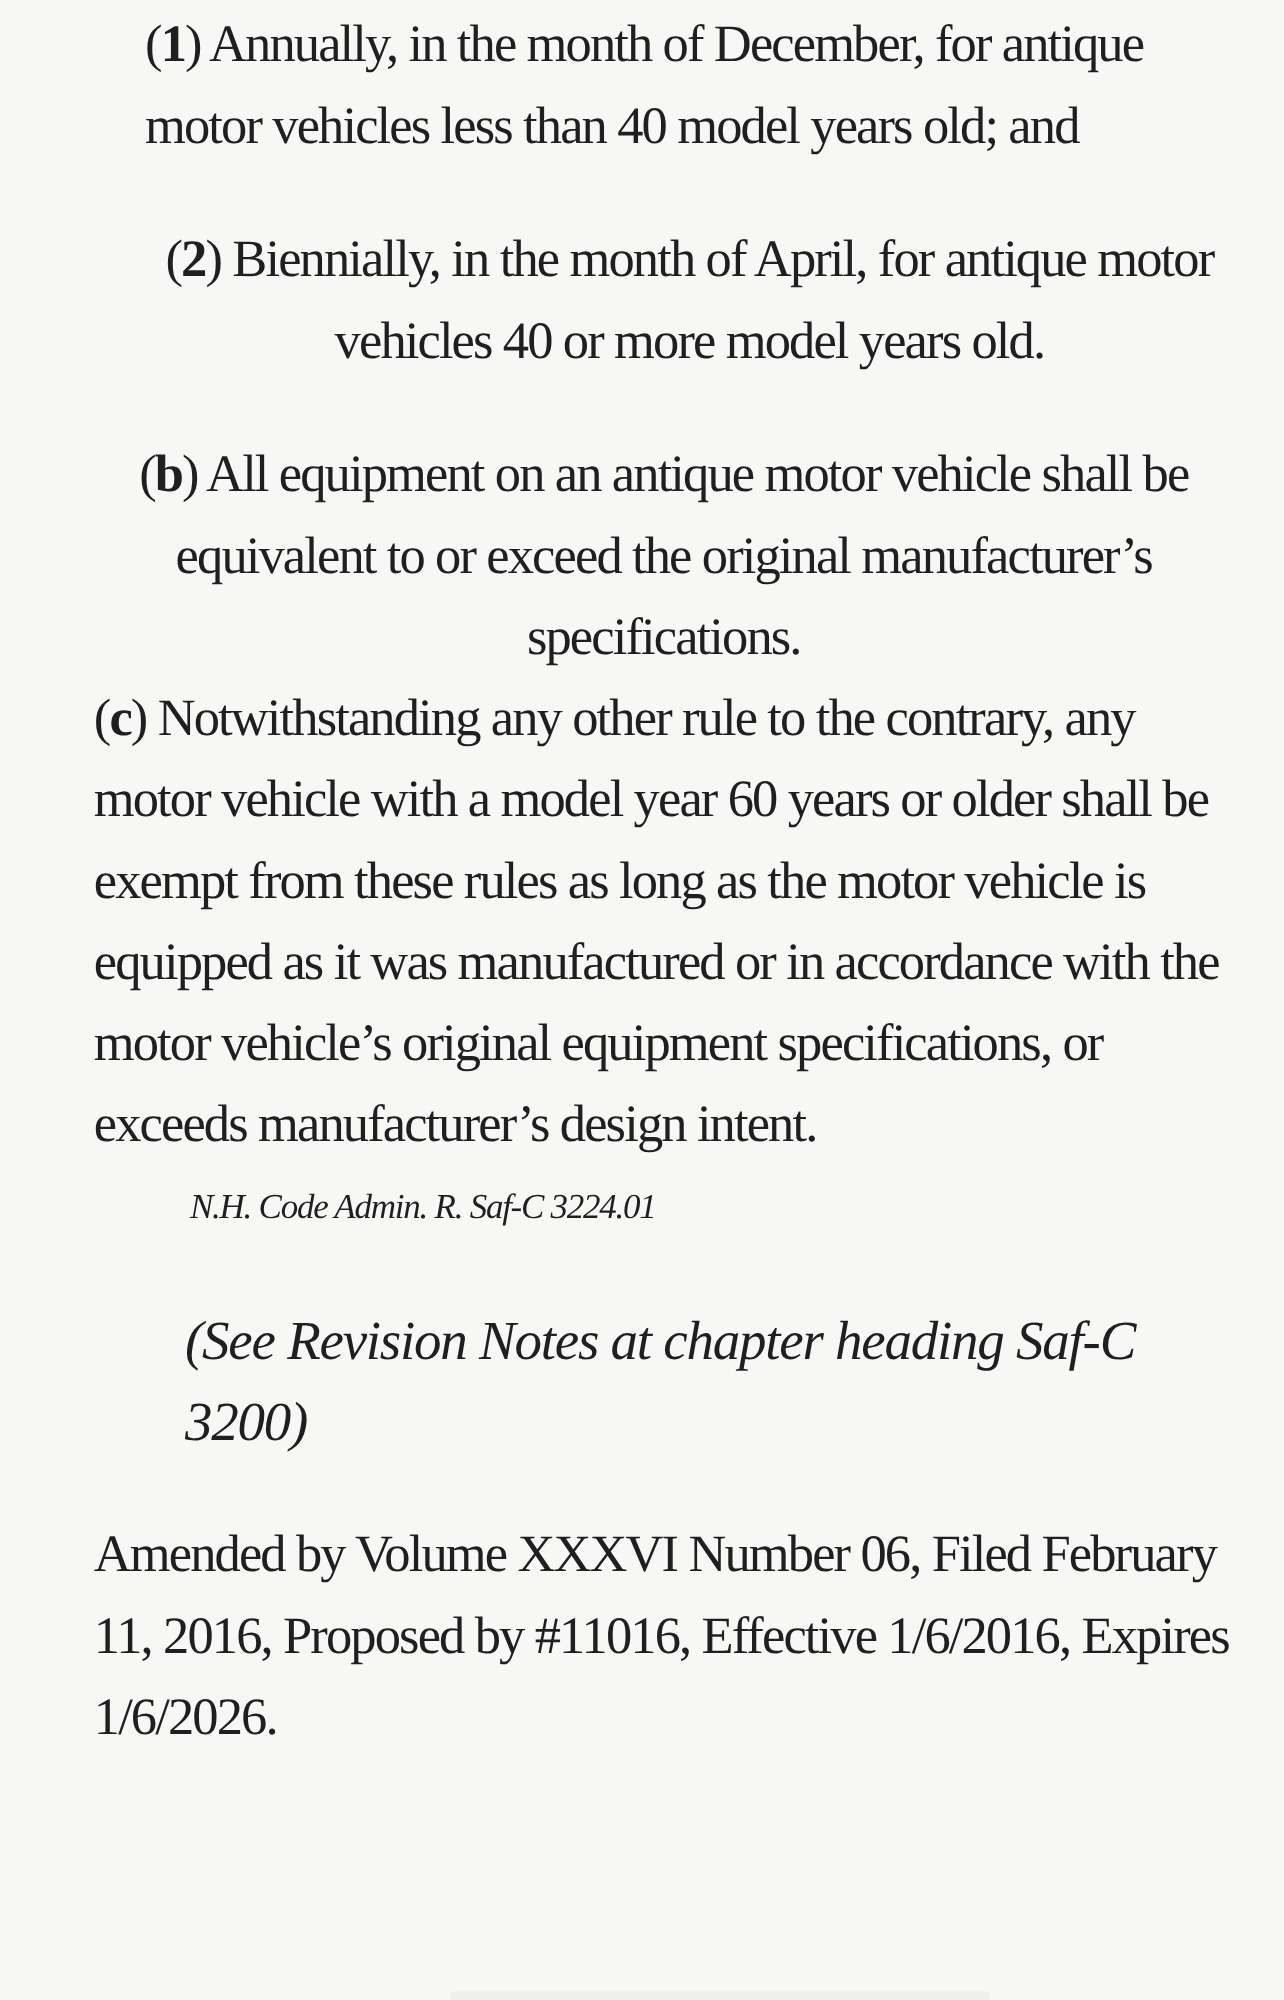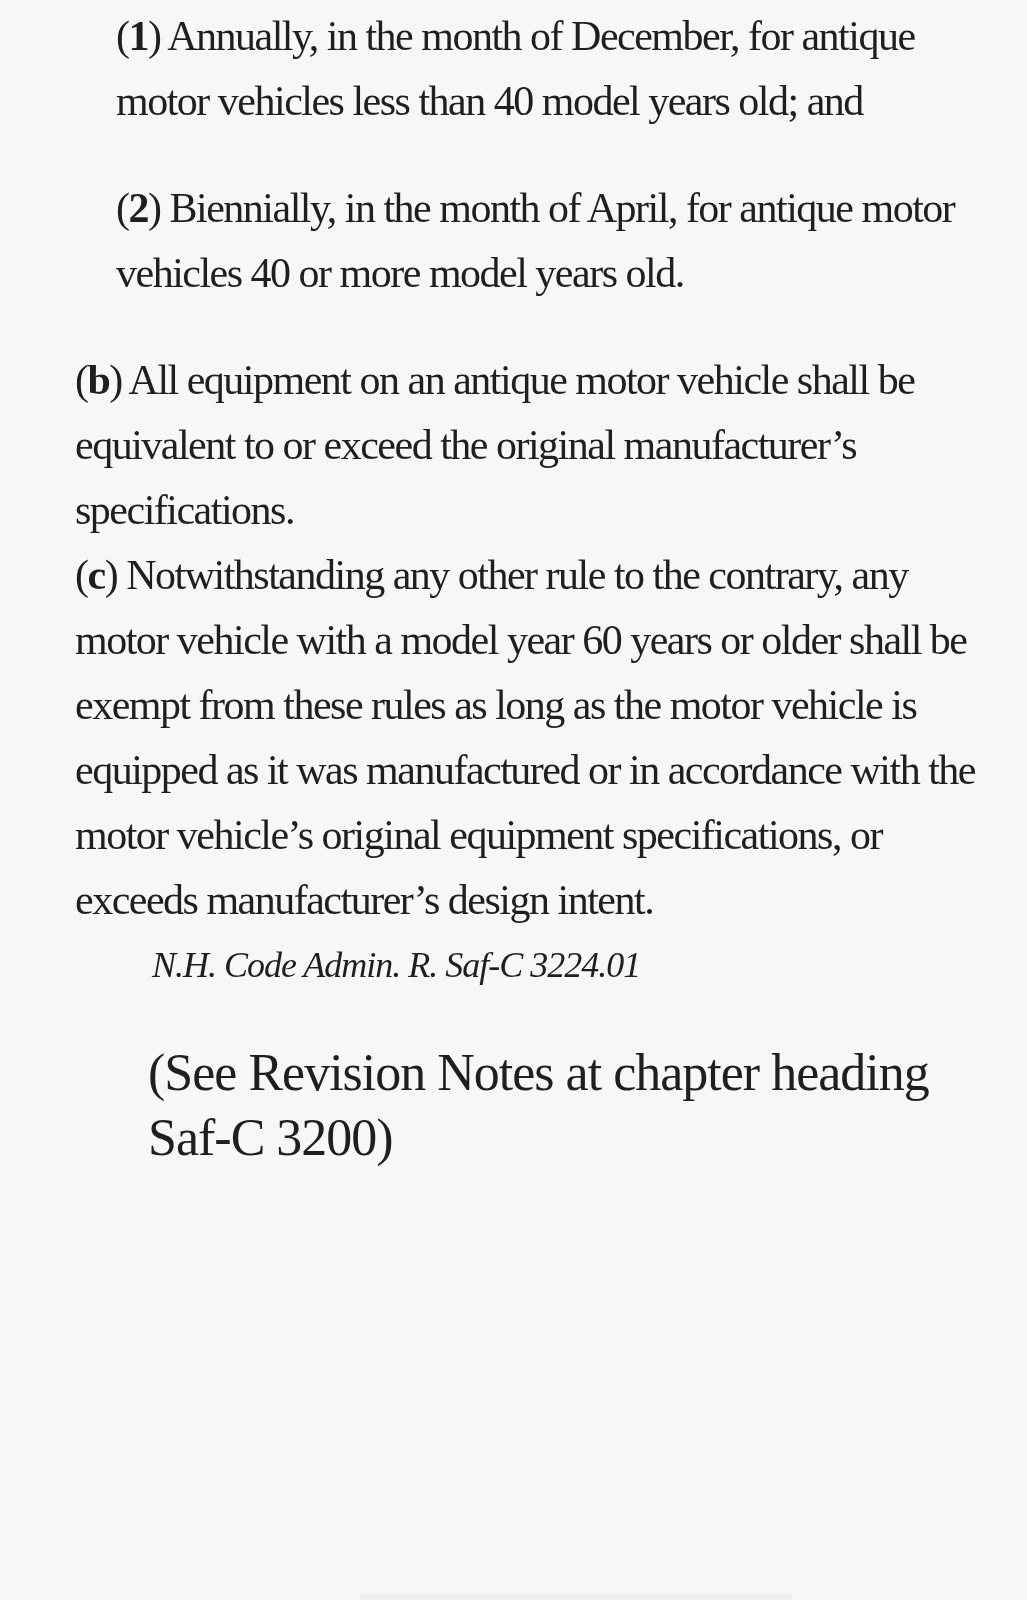--- a/index.html
+++ b/index.html
@@ -24,36 +24,38 @@
   .para {
     margin: 0;
     max-width: 912px;
   }
   .indent1 {
     padding-left: 41px;
     max-width: 871px;
   }
   .space-above {
     margin-top: 42px;
+    text-align: center;
   }
   .marker-letter {
     font-weight: bold;
   }
   .cite {
     margin: 0;
     padding-left: 77px;
     font-style: italic;
-    font-size: 36px;
+    font-size: 28px;
     line-height: 65px;
     letter-spacing: -1px;
   }
   .notes {
     margin-top: 42px;
     padding-left: 73px;
-    font-size: 52px;
+    font-style: italic;
+    font-size: 44px;
     line-height: 65px;
     letter-spacing: -1px;
   }
   .notes .note-line {
     margin: 0;
   }
   .amend {
     margin-top: 42px;
     max-width: 912px;
   }
@@ -80,16 +82,17 @@
   <p class="para space-above"><span><span>(</span><span class="marker-letter">b</span><span>)</span></span> <span>All equipment on an antique motor vehicle shall be equivalent to or exceed the original manufacturer’s specifications.</span></p>
 
   <p class="para"><span><span>(</span><span class="marker-letter">c</span><span>)</span></span> <span>Notwithstanding any other rule to the contrary, any motor vehicle with a model year 60 years or older shall be exempt from these rules as long as the motor vehicle is equipped as it was manufactured or in accordance with the motor vehicle’s original equipment specifications, or exceeds manufacturer’s design intent.</span></p>
 
   <p class="cite">N.H. Code Admin. R. Saf-C 3224.01</p>
 
   <div class="notes">
     <p class="note-line">(See Revision Notes at chapter heading Saf-C 3200)</p>
   </div>
 
+  <p class="para amend">Amended by Volume XXXVI Number 06, Filed February 11, 2016, Proposed by #11016, Effective 1/6/2016, Expires 1/6/2026.</p>
 
 </div>
 
 <div class="bottom-strip"></div>
 
 </body></html>

